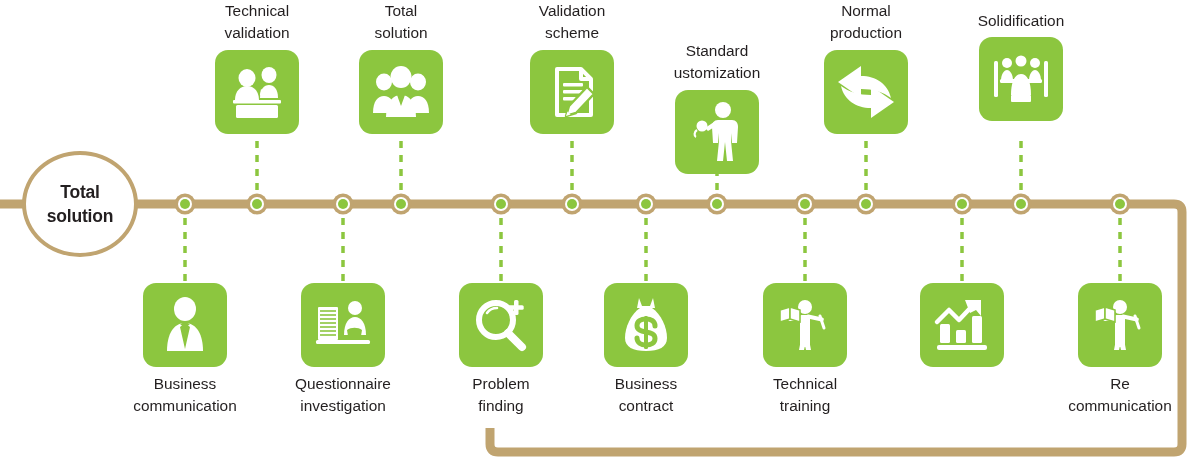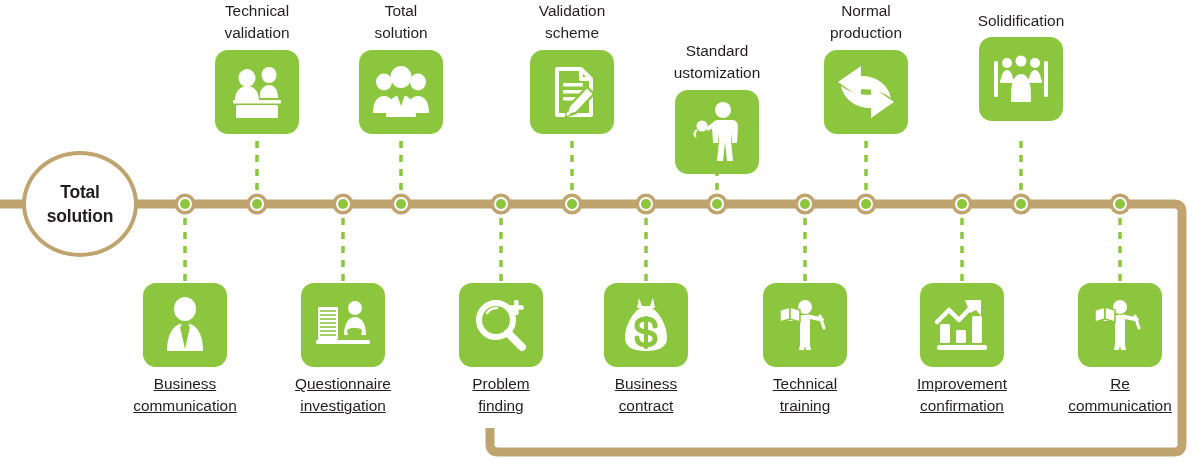--- a/index.html
+++ b/index.html
@@ -42,21 +42,21 @@
   }
   .node .tile svg { display: block; }
   .node .caption {
     text-align: center;
     font-size: 15.4px;
     color: #231f20;
     line-height: 1.45;
     white-space: pre-line;
   }
   .node.top .caption { margin-bottom: 5px; }
-  .node.bottom .caption { margin-top: 6px; text-decoration: underline; }
+  .node.bottom .caption { margin-top: 6px; }
 </style>
 </head>
 <body>
 
 <div id="stage">
 
   <svg id="timeline-svg" viewBox="0 0 1200 467" xmlns="http://www.w3.org/2000/svg">
 
     <path d="M 0 204 L 1174 204 Q 1182 204 1182 212 L 1182 444 Q 1182 452 1174 452 L 498 452 Q 490 452 490 444 L 490 428" fill="none" stroke="#c0a470" stroke-width="9" stroke-linecap="butt"></path>
 
@@ -308,22 +308,20 @@
     <div class="tile">
       <svg width="58" height="56" viewBox="0 0 58 56" fill="#fff">
         <path d="M4 25l12-12 10 10 16-17" fill="none" stroke="#fff" stroke-width="4.5" stroke-linecap="round" stroke-linejoin="round"></path>
         <path d="M32 3h16v16l-5-6-6 3z"></path>
         <rect x="7" y="27" width="10" height="19" rx="1.5"></rect>
         <rect x="23" y="33" width="10" height="13" rx="1.5"></rect>
         <rect x="39" y="19" width="10" height="27" rx="1.5"></rect>
         <rect x="4" y="48" width="50" height="5" rx="2"></rect>
       </svg>
     </div>
-    <div class="caption">Improvement
-confirmation</div>
   </div>
 
   <div class="node bottom" style="left:1045px; top:283px;">
     <div class="tile">
       <svg width="58" height="58" viewBox="0 0 58 58" fill="#fff">
         <circle cx="29" cy="11" r="7"></circle>
         <rect x="24" y="19" width="10" height="32" rx="2"></rect>
         <path d="M26 38l-3 16h5l3-13zM32 38l3 16h-5l-3-13z"></path>
         <rect x="12" y="20" width="18" height="4" rx="2" transform="rotate(-8 21 22)"></rect>
         <rect x="30" y="20" width="18" height="4" rx="2" transform="rotate(12 39 22)"></rect>

